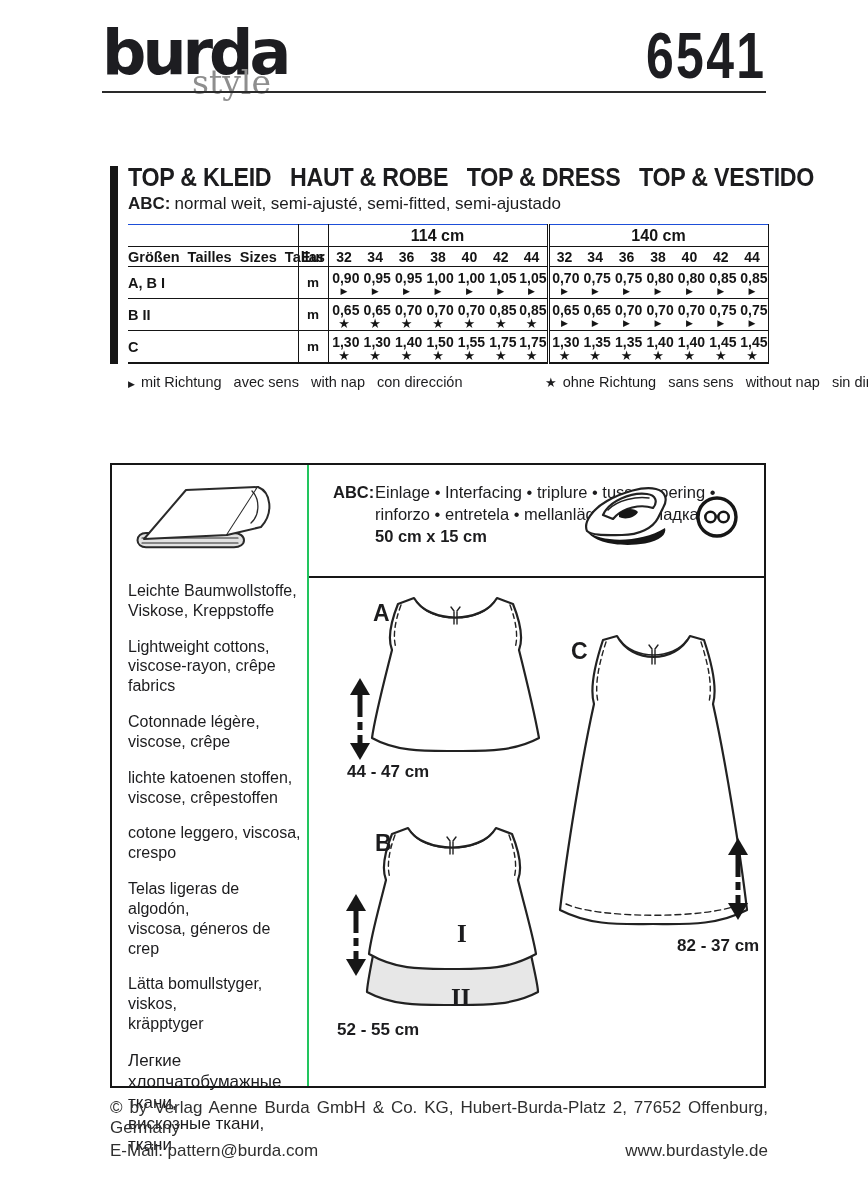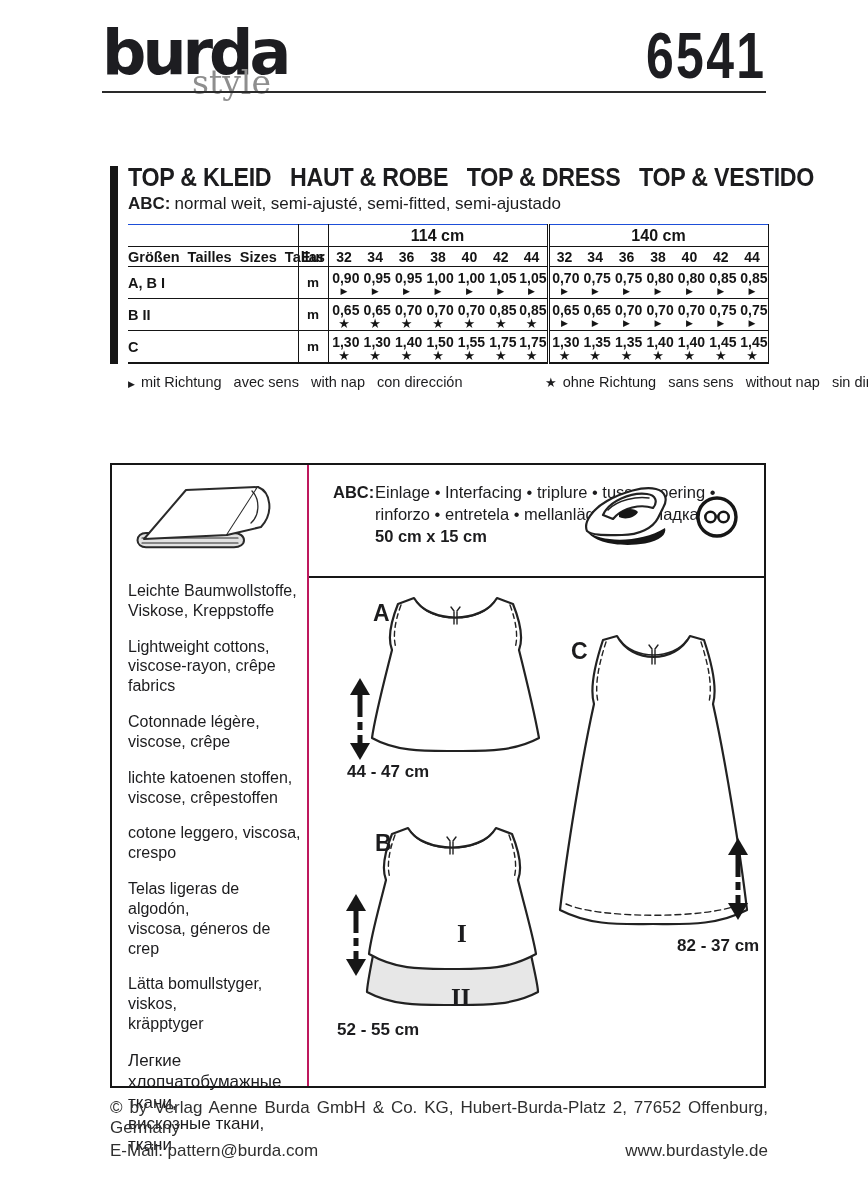--- a/index.html
+++ b/index.html
@@ -43,21 +43,21 @@
   .sym-star{font-size:13px;}
 
   .legend{position:absolute;top:374px;font-size:14.5px;}
   .legend .glyph{margin-right:6px;}
   .lg1{left:128px;}
   .lg2{left:545px;}
 
   
   .info-box{position:absolute;left:110px;top:463px;width:656px;height:625px;
          border:2px solid #161616;box-sizing:border-box;}
-  .fabric-col{position:absolute;left:0;top:0;bottom:0;width:197px;border-right:2px solid #be185d;box-sizing:border-box;}
+  .fabric-col{position:absolute;left:0;top:0;bottom:0;width:197px;border-right:2px solid #22c55e;box-sizing:border-box;}
   .bolt-wrap{position:absolute;left:18px;top:12px;}
   .fabric-list{position:absolute;left:16px;top:116px;width:176px;font-size:16px;line-height:1.24;}
   .fabric-item{margin-bottom:16px;}
   .fabric-item.cyr{font-size:17px;}
 
   .interfacing-box{position:absolute;left:197px;top:0;right:0;height:113px;
          border-bottom:2px solid #161616;box-sizing:border-box;}
   .ifc-label{position:absolute;left:24px;top:18px;font-weight:bold;font-size:16.5px;}
   .ifc-l1{position:absolute;left:66px;top:18px;font-size:16.5px;}
   .ifc-l2{position:absolute;left:66px;top:40px;font-size:16.5px;}

